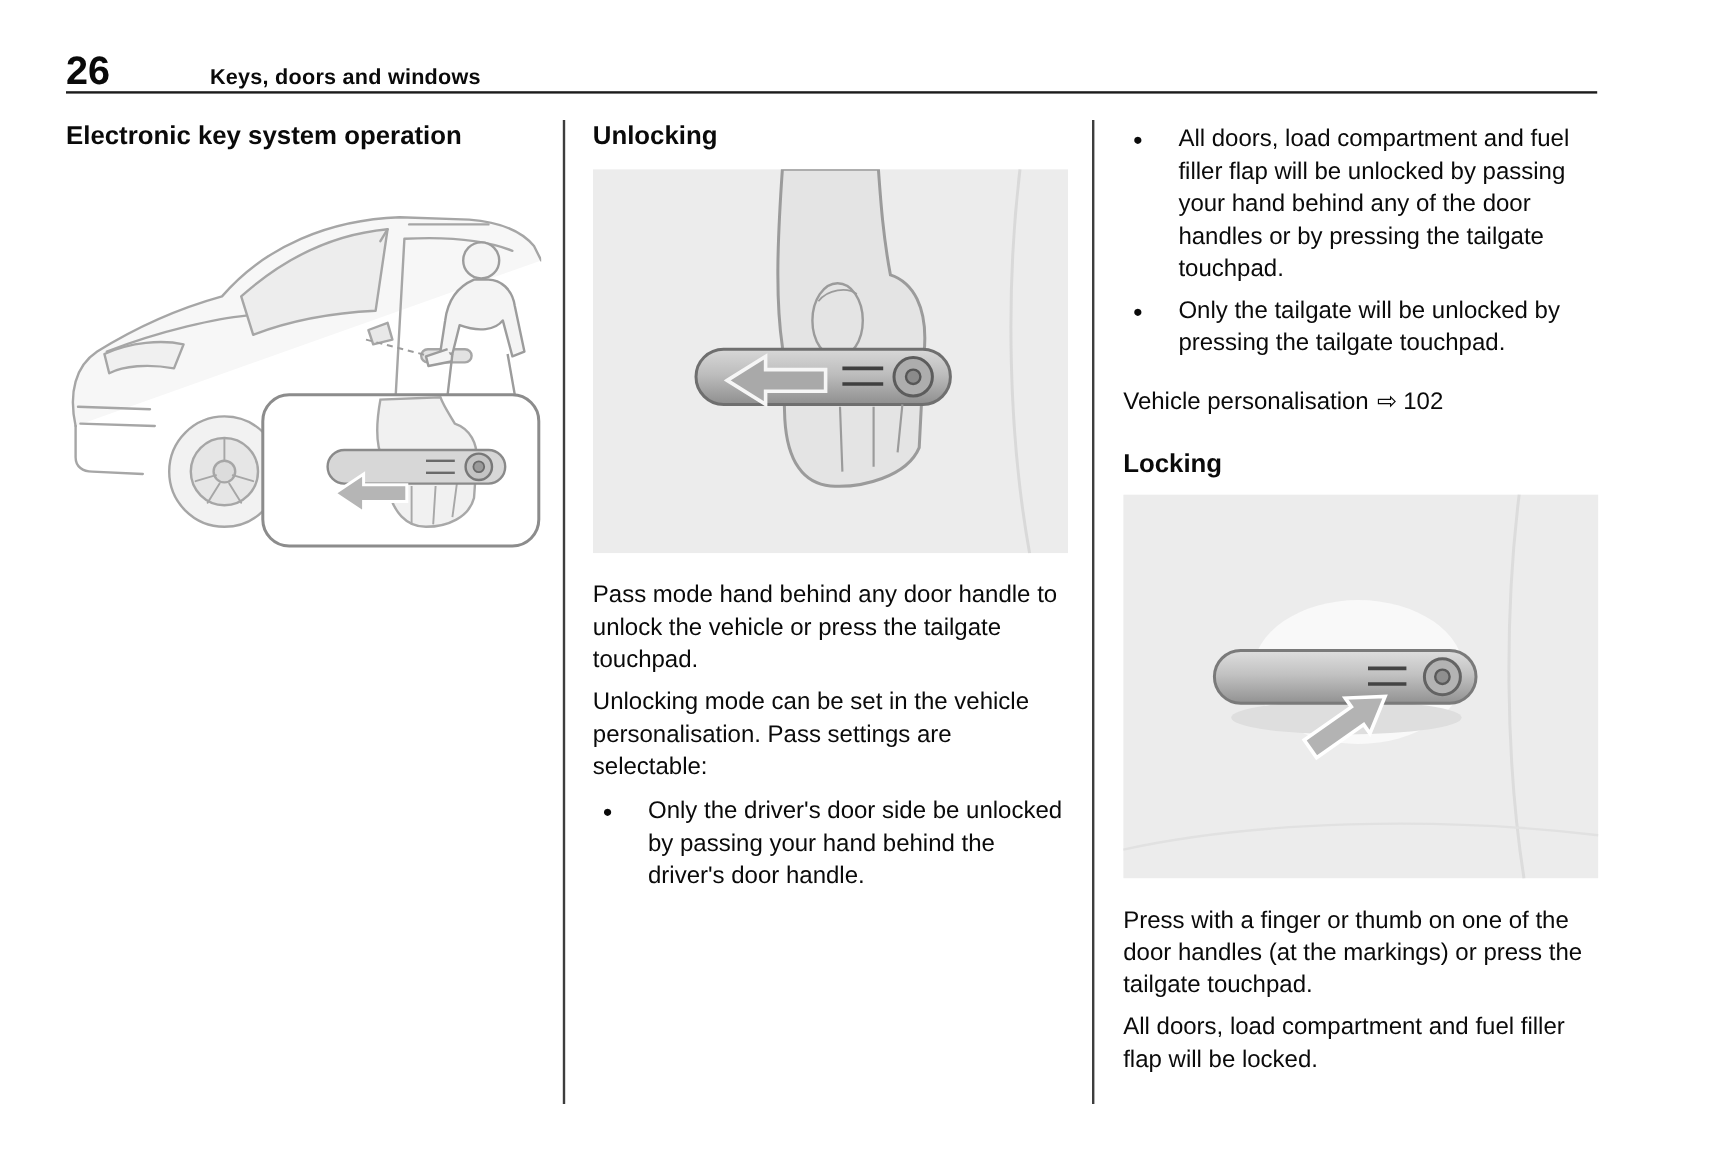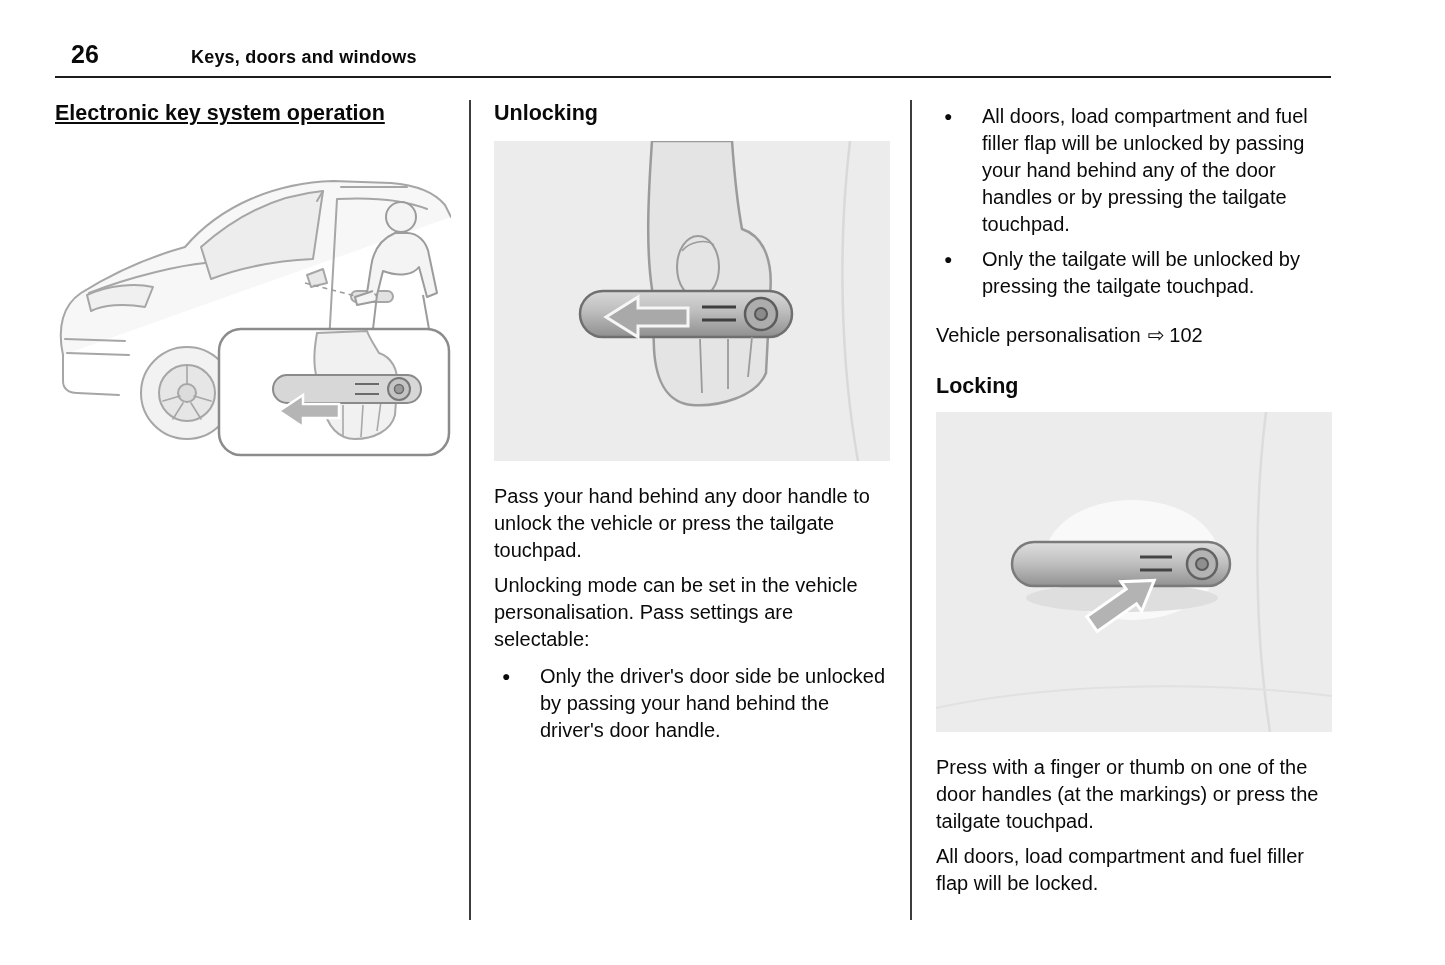--- a/index.html
+++ b/index.html
@@ -6,26 +6,26 @@
   html, body { margin: 0; padding: 0; }
   body {
     width: 1445px; height: 965px;
     background: #ffffff;
     font-family: "Liberation Sans", "DejaVu Sans", sans-serif;
     color: #0a0a0a;
   }
   .page { position: relative; width: 1445px; height: 965px; overflow: hidden; background:#fff; }
 
   .page-header { position: absolute; left: 55px; top: 40px; display: flex; align-items: baseline; }
-  .page-number { font-size: 25px; font-weight: 700; width: 120px; margin-left: 16px; }
+  .page-number { font-size: 33px; font-weight: 700; width: 120px; }
   .chapter-title { font-size: 18px; font-weight: 700; margin: 0; letter-spacing: 0.2px; }
   .header-rule { position: absolute; left: 55px; top: 76px; width: 1276px; height: 2px; background: #1c1c1c; }
 
   .col { position: absolute; top: 100px; width: 396px; font-size: 20px; line-height: 27px; }
-  .col1 { left: 55px; text-decoration: underline; }
+  .col1 { left: 55px; }
   .col2 { left: 494px; }
   .col3 { left: 936px; }
 
   .vsep { position: absolute; top: 100px; width: 2px; height: 820px; background: #3d3d3d; }
   .sep1 { left: 469px; }
   .sep2 { left: 910px; }
 
   h2 { font-size: 21.5px; font-weight: 700; margin: 0; line-height: 27px; }
   .fig { margin: 0; display: block; line-height: 0; }
   .fig1 { margin-top: 16px; }
@@ -124,21 +124,21 @@
         <rect x="86" y="150" width="212" height="46" rx="23" fill="url(#hgrad2)" stroke="#6f6f6f" stroke-width="2.5"></rect>
         <line x1="208" y1="166" x2="242" y2="166" stroke="#3f3f3f" stroke-width="3"></line>
         <line x1="208" y1="179" x2="242" y2="179" stroke="#3f3f3f" stroke-width="3"></line>
         <circle cx="267" cy="173" r="16" fill="#adadad" stroke="#5c5c5c" stroke-width="2.5"></circle>
         <circle cx="267" cy="173" r="6" fill="#8b8b8b" stroke="#565656" stroke-width="2"></circle>
         <path d="M206 198 L 208 252 M234 198 L 234 248 M258 196 L 254 236" stroke="#9b9b9b" stroke-width="1.8" fill="none"></path>
         <polygon points="112,176 144,156 144,167 194,167 194,185 144,185 144,196" fill="#a9a9a9" stroke="#f6f6f6" stroke-width="3"></polygon>
       </svg>
     </figure>
 
-    <p class="para">Pass your hand behind any door handle to unlock the vehicle or press the tailgate touchpad.</p>
+    <p class="para">Pass mode hand behind any door handle to unlock the vehicle or press the tailgate touchpad.</p>
     <p class="para-tight">Unlocking mode can be set in the vehicle personalisation. Pass settings are selectable:</p>
 
     <div class="bullet">
       <span class="marker">●</span>
       <span class="btext">Only the driver's door side be unlocked by passing your hand behind the driver's door handle.</span>
     </div>
   </section>
 
   <div class="vsep sep2"></div>
 

